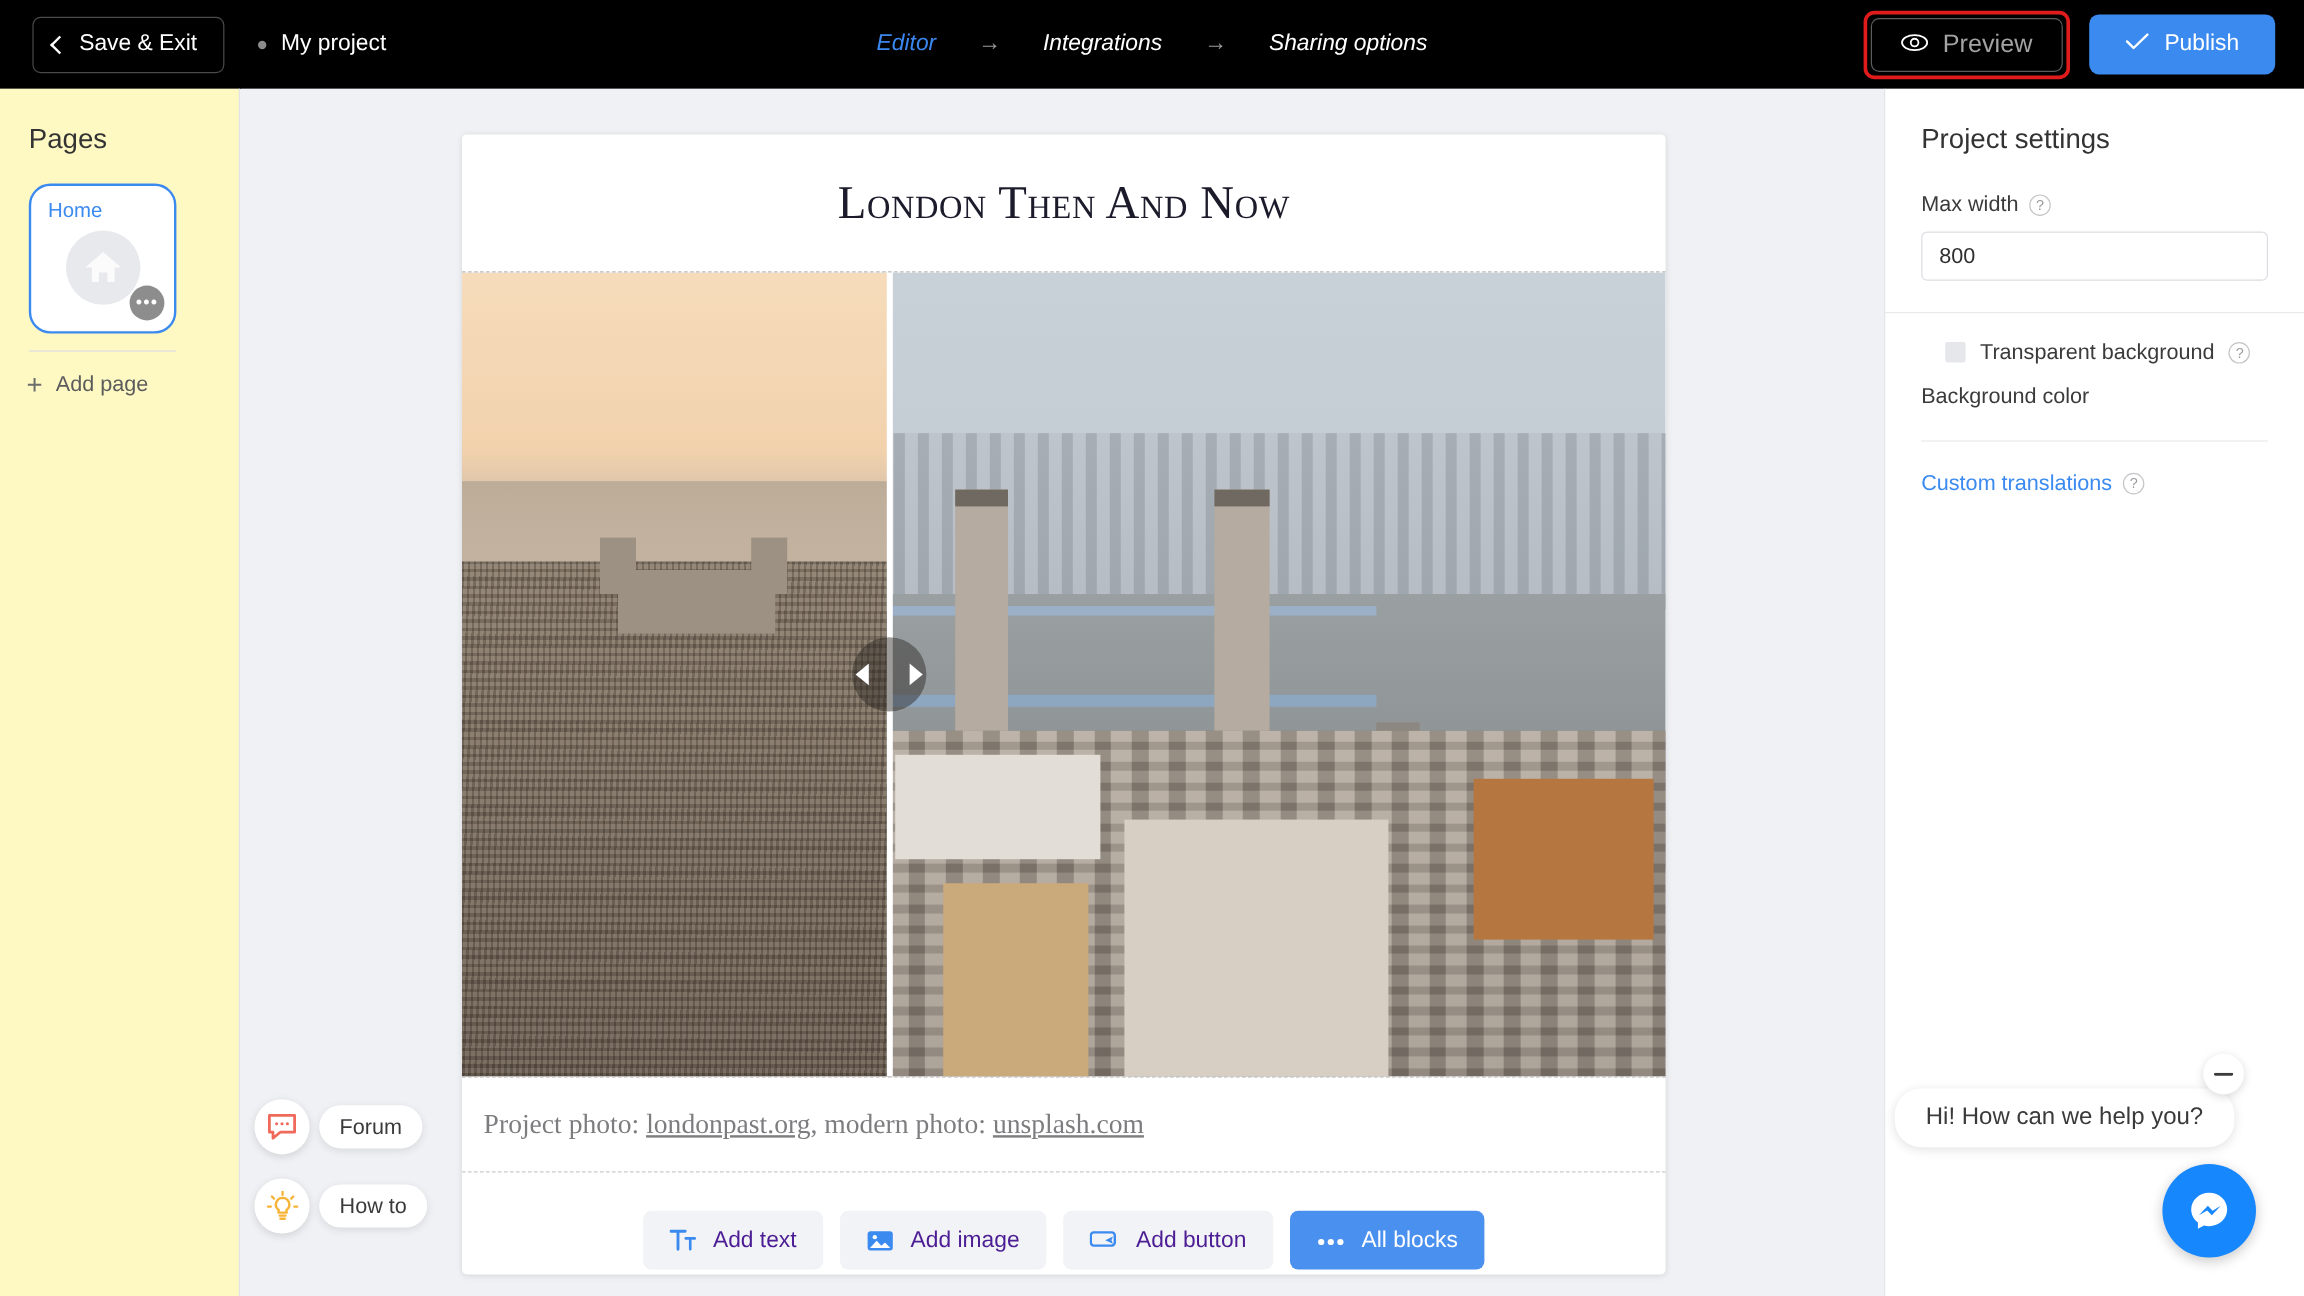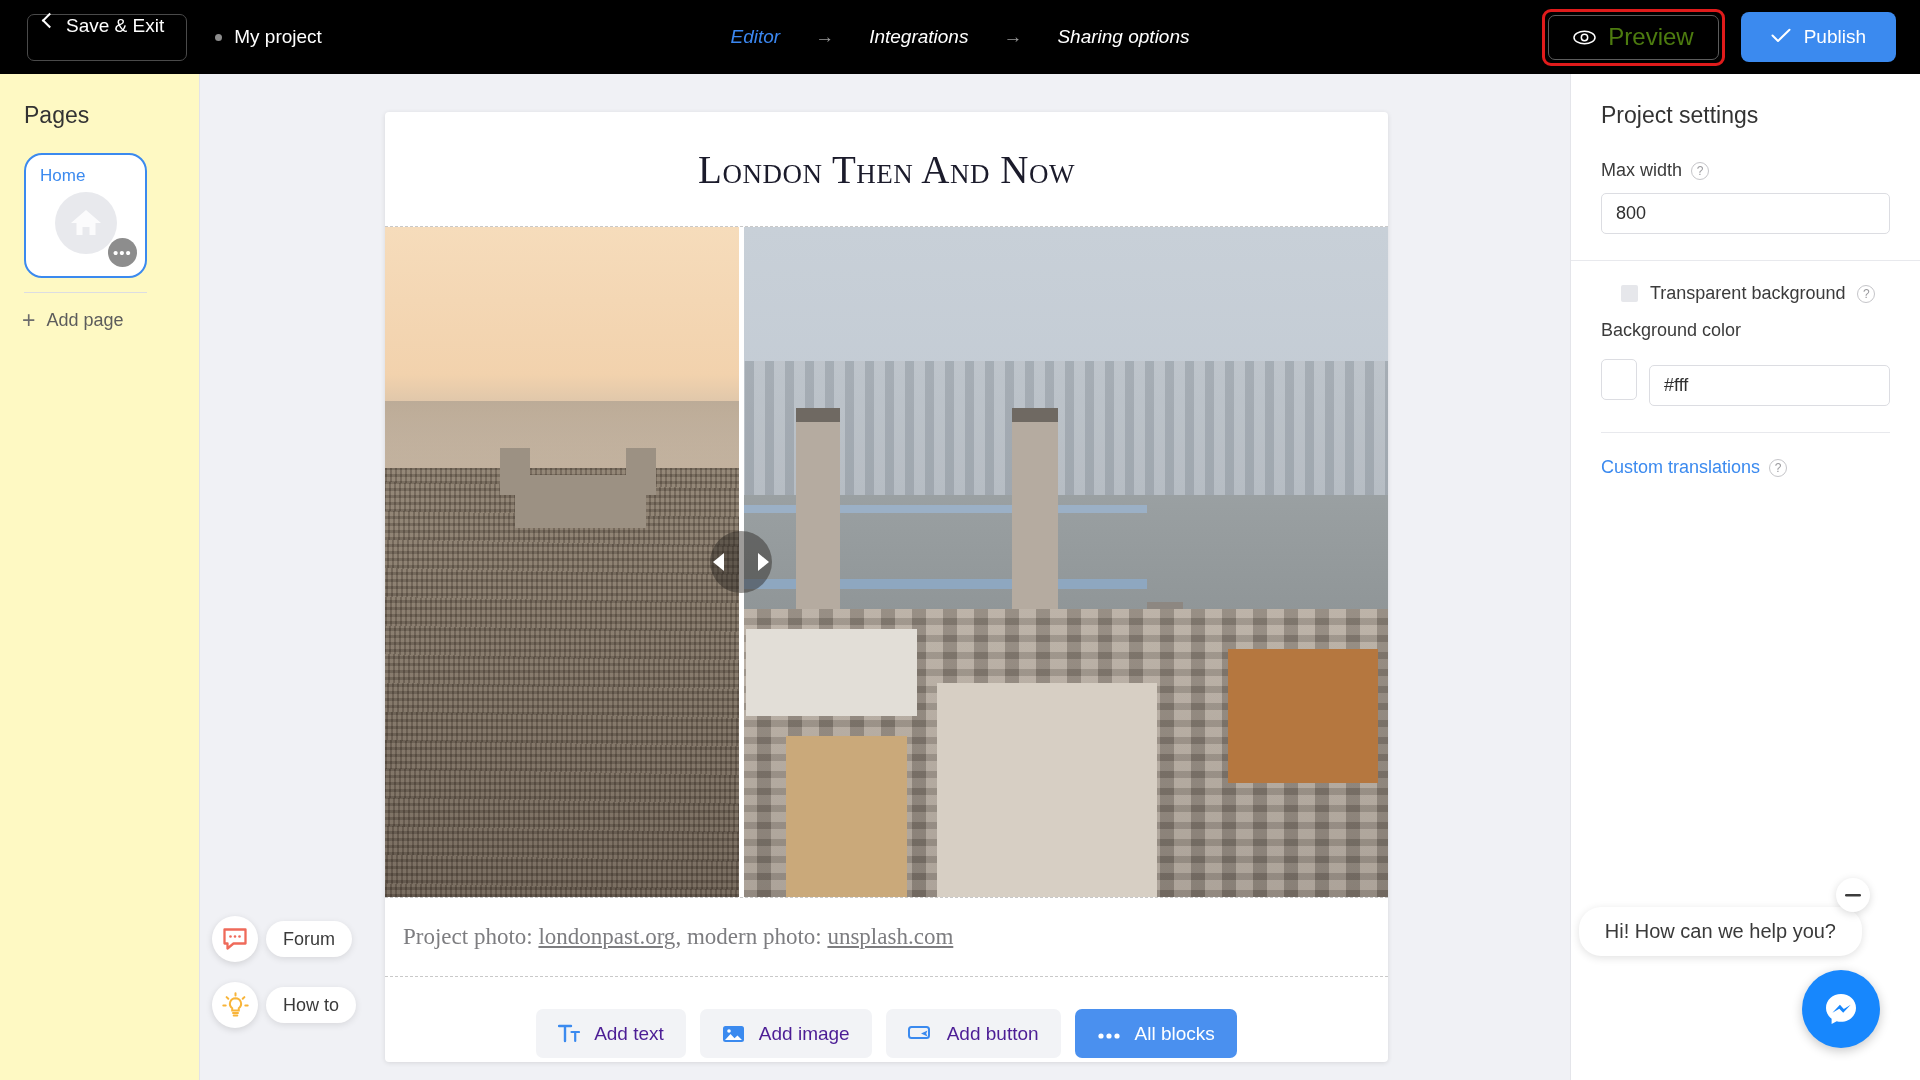--- a/index.html
+++ b/index.html
@@ -16,21 +16,21 @@
     width: 1920px; height: 74px;
     background: #000;
     display: flex; align-items: center;
   }
   .save-exit {
     margin-left: 27px;
     height: 47px; padding: 0 22px 0 16px;
     border: 1px solid #4a4a4a; border-radius: 7px;
     background: #000; color: #fff;
     font-size: 19px;
-    display: flex; gap: 11px;
+    display: flex; align-items: center; gap: 11px;
     cursor: pointer;
   }
   .chev-left {
     display: inline-block; width: 11px; height: 11px;
     border-left: 2px solid #fff; border-bottom: 2px solid #fff;
     transform: rotate(45deg);
   }
   .project-name {
     margin-left: 28px; color: #fff; font-size: 19px;
     display: flex; align-items: center; gap: 12px;
@@ -50,21 +50,21 @@
   .topbar-right {
     position: absolute; right: 24px;
     display: flex; align-items: center; gap: 16px;
   }
   .preview-wrap {
     border: 3px solid #e01b1b; border-radius: 9px; padding: 3px;
   }
   .preview-btn {
     height: 45px; padding: 0 24px;
     border: 1px solid #5c5c5c; border-radius: 7px;
-    background: #000; color: #4d7c0f; font-size: 24px;
+    background: #000; color: #a3a3a3; font-size: 21px;
     display: flex; align-items: center; gap: 12px; cursor: pointer;
   }
   .publish-btn {
     height: 50px; padding: 0 30px;
     border-radius: 8px; border: none;
     background: #3b8aef; color: #fff; font-size: 19px;
     display: flex; align-items: center; gap: 13px; cursor: pointer;
   }
 
   
@@ -481,24 +481,20 @@
 
   <div class="rp-group">
     <div class="checkline">
       <span class="cbox"></span>
       <span>Transparent background</span>
       <span class="qmark">?</span>
     </div>
     <div class="rp-label" style="margin-top:16px">
       <span>Background color</span>
     </div>
-    <div class="color-row">
-      <span class="swatch"></span>
-      <input class="rp-input color-input" value="#fff" style="">
-    </div>
   </div>
 
   <div class="rp-group">
     <div class="custom-trans">
       <span>Custom translations</span>
       <span class="qmark">?</span>
     </div>
   </div>
 </div>
 

